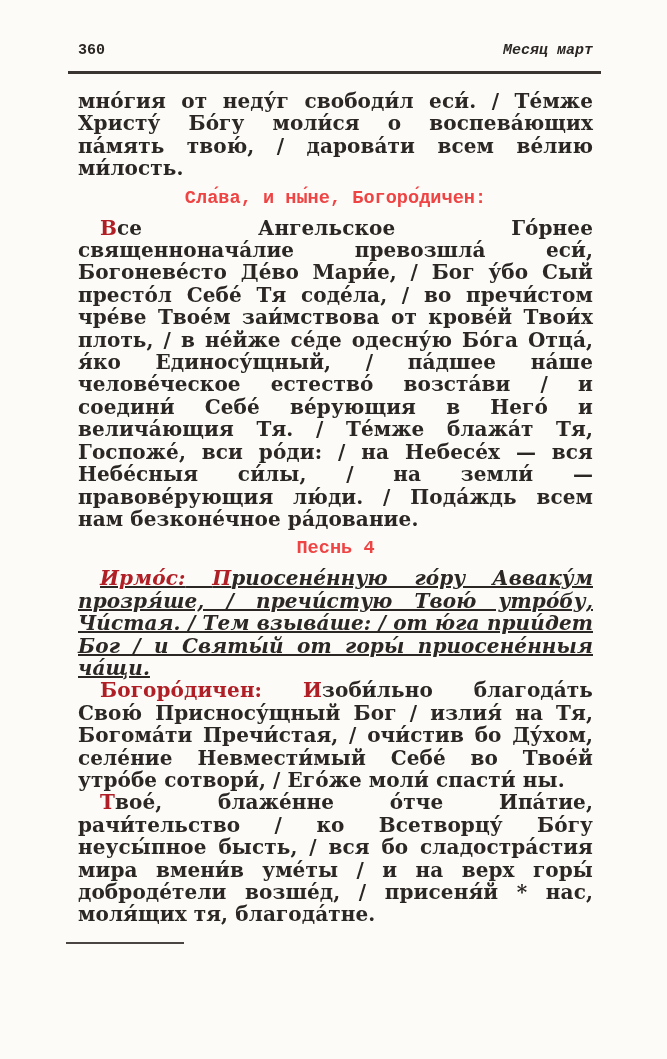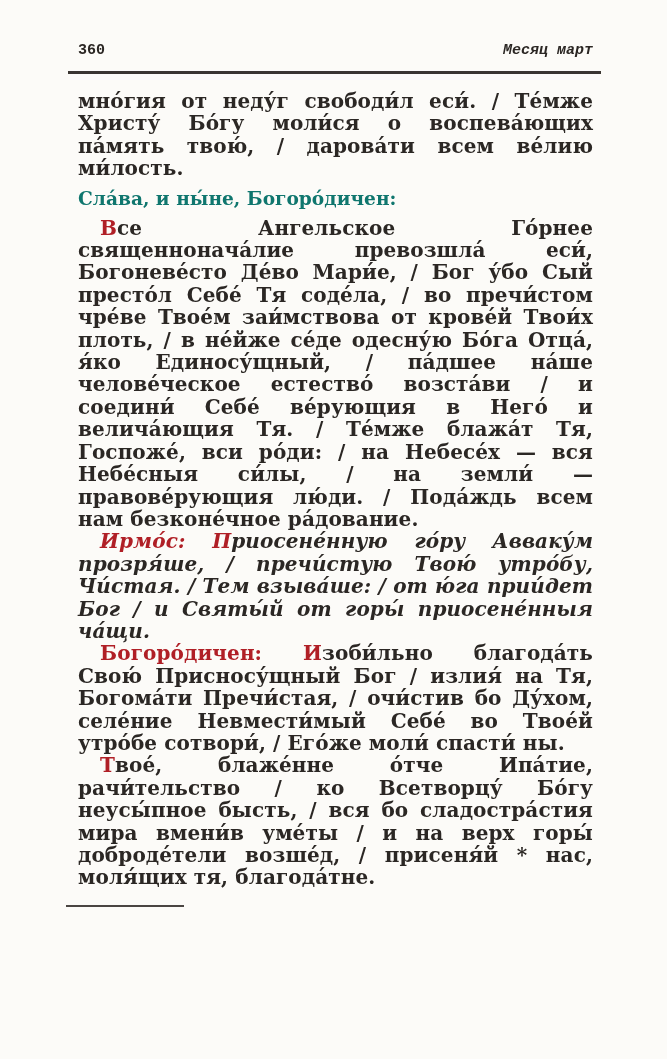--- a/index.html
+++ b/index.html
@@ -40,26 +40,28 @@
     font-weight: 700;
     line-height: 22.4px;
     text-align: justify;
     text-indent: 22px;
     letter-spacing: 0.1px;
   }
   .no-indent { text-indent: 0; }
   .red { color: #b01f26; }
   .red-heading {
     margin: 8px 0 7px 0;
+    text-align: center;
     font-size: 18.6px;
     font-weight: 700;
-    color: #0f766e;
+    color: #ef4444;
     line-height: 22px;
+    font-family: Liberation Mono, monospace;
   }
-  .irmos { font-style: italic; }
+  .irmos { font-style: italic; text-decoration: underline; }
   .fn-block { margin-top: 16px; }
   .footrule {
     width: 118px;
     height: 2px;
     background: #4a4542;
     margin-left: -12px;
     margin-bottom: 6px;
   }
 </style>
 </head>
@@ -75,20 +77,21 @@
   <div class="headrule"></div>
 
   <main>
 
     <p class="body-par no-indent"><span>мно́гия от неду́г свободи́л еси́. / Те́мже Христу́ Бо́гу моли́ся о воспева́ющих па́мять твою́, / дарова́ти всем ве́лию ми́лость.</span></p>
 
     <h2 class="red-heading">Сла́ва, и ны́не, Богоро́дичен:</h2>
 
     <p class="body-par"><span class="red">В</span><span>се Ангельское Го́рнее священнонача́лие превозшла́ еси́, Богоневе́сто Де́во Мари́е, / Бог у́бо Сый престо́л Себе́ Тя соде́ла, / во пречи́стом чре́ве Твое́м заи́мствова от крове́й Твои́х плоть, / в не́йже се́де одесну́ю Бо́га Отца́, я́ко Единосу́щный, / па́дшее на́ше челове́ческое естество́ возста́ви / и соедини́ Себе́ ве́рующия в Него́ и велича́ющия Тя. / Те́мже блажа́т Тя, Госпоже́, вси ро́ди: / на Небесе́х — вся Небе́сныя си́лы, / на земли́ — правове́рующия лю́ди. / Пода́ждь всем нам безконе́чное ра́дование.</span></p>
 
+    <h2 class="red-heading">Песнь 4</h2>
 
     <p class="body-par irmos"><span class="red">Ирмо́с:</span> <span class="red">П</span><span>риосене́нную го́ру Авваку́м прозря́ше, / пречи́стую Твою́ утро́бу, Чи́стая. / Тем взыва́ше: / от ю́га прии́дет Бог / и Святы́й от горы́ приосене́нныя ча́щи.</span></p>
 
 
 
     <p class="body-par"><span class="red">Богоро́дичен:</span> <span class="red">И</span><span>зоби́льно благода́ть Свою́ Присносу́щный Бог / излия́ на Тя, Богома́ти Пречи́стая, / очи́стив бо Ду́хом, селе́ние Невмести́мый Себе́ во Твое́й утро́бе сотвори́, / Его́же моли́ спасти́ ны.</span></p>
 
     <p class="body-par"><span class="red">Т</span><span>вое́, блаже́нне о́тче Ипа́тие, рачи́тельство / ко Всетворцу́ Бо́гу неусы́пное бысть, / вся бо сладостра́стия мира вмени́в уме́ты / и на верх горы́ доброде́тели возше́д, / присеня́й * нас, моля́щих тя, благода́тне.</span></p>
 
   </main>

